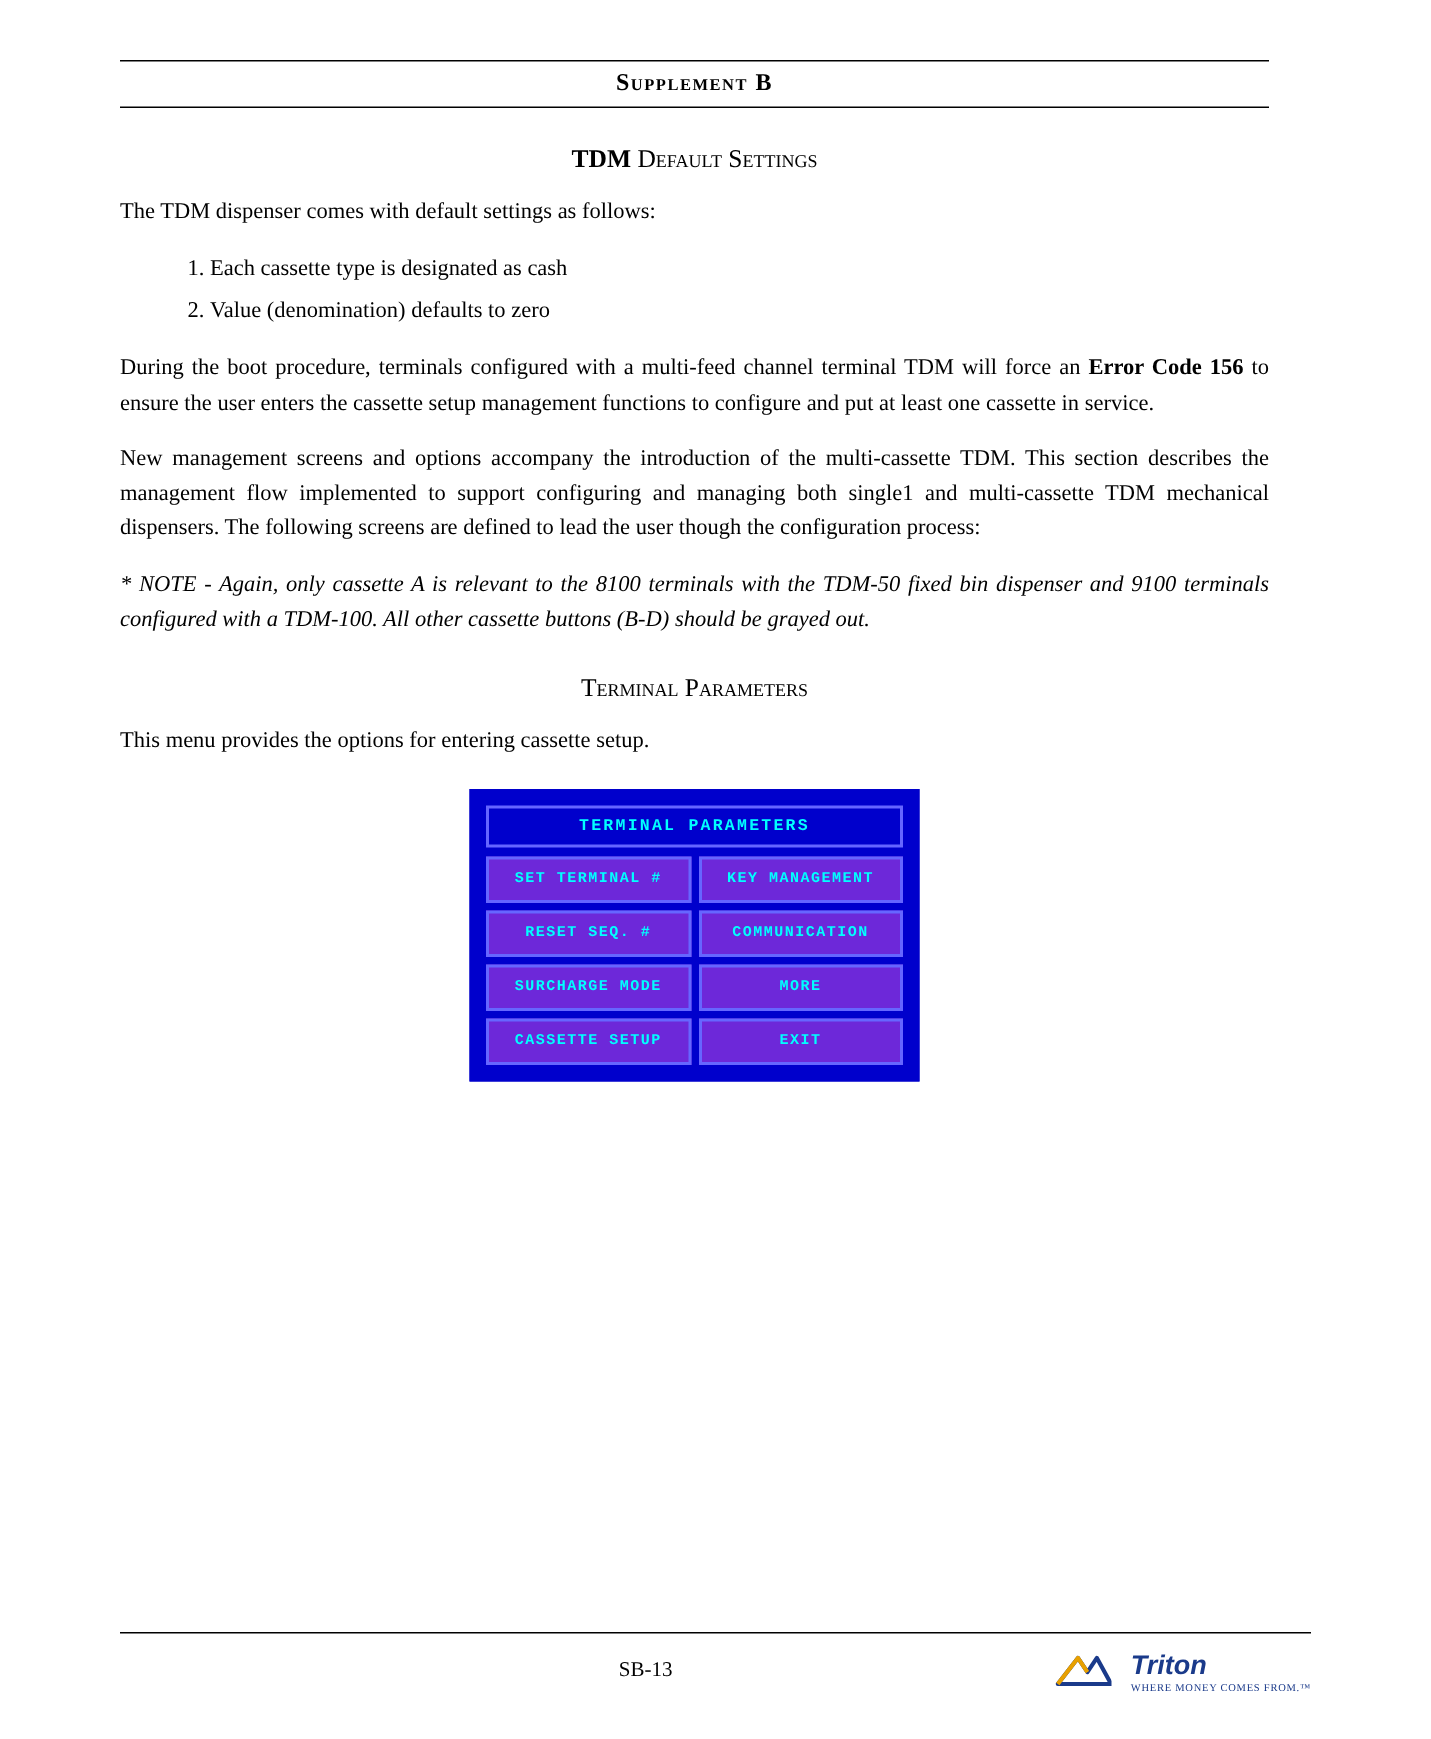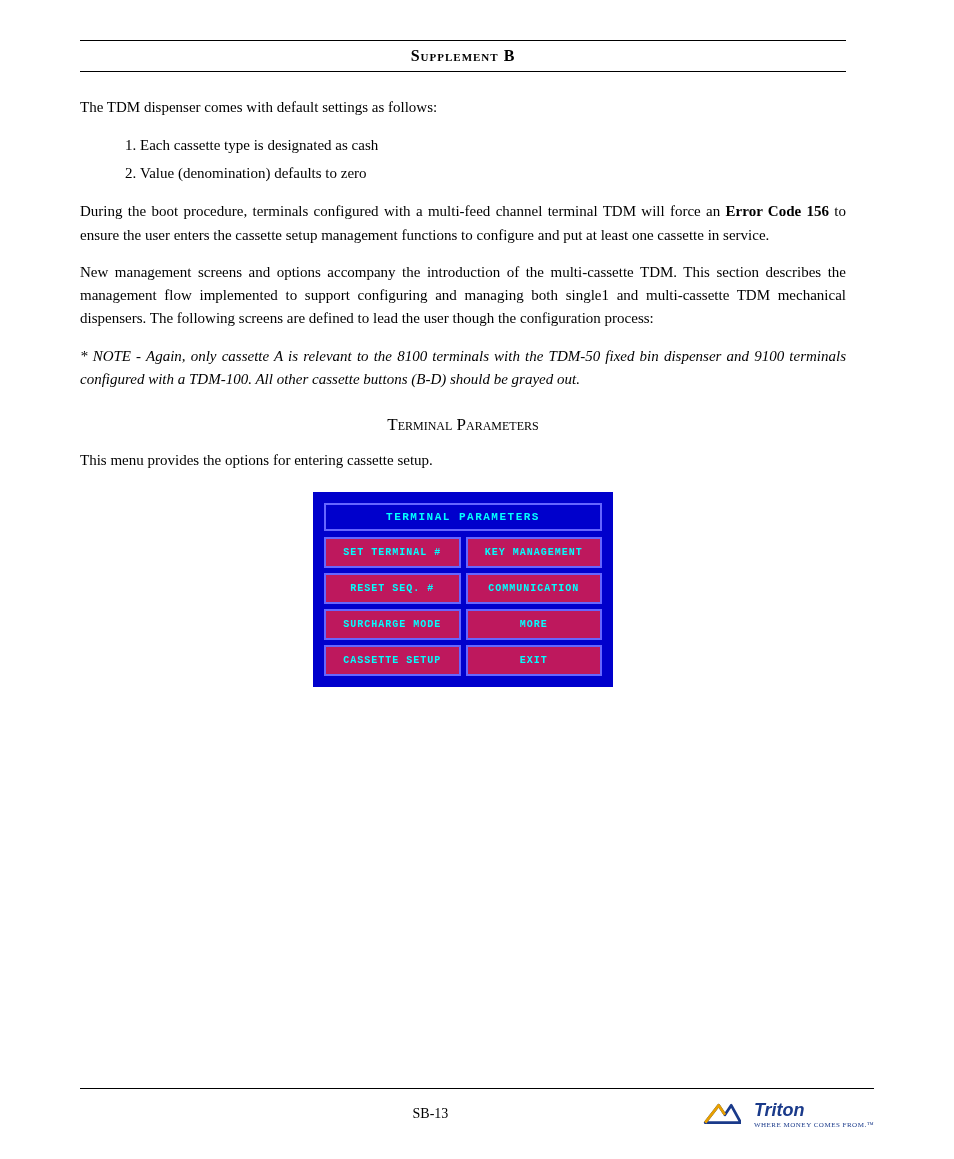--- a/index.html
+++ b/index.html
@@ -111,21 +111,21 @@
       margin-bottom: 6px;
     }
 
     .ui-grid {
       display: grid;
       grid-template-columns: 1fr 1fr;
       gap: 5px;
     }
 
     .ui-btn {
-      background: #be185d;
+      background: #6d28d9;
       color: #00ffff;
       font-family: 'Courier New', monospace;
       font-size: 10px;
       font-weight: bold;
       text-align: center;
       letter-spacing: 1px;
       border: 2px solid #6666ff;
       padding: 8px 4px;
       cursor: pointer;
       text-transform: uppercase;
@@ -194,20 +194,25 @@
 <div class="page">
 
   <div class="top-rule"></div>
 
   <div class="supplement-header">
     <span>Supplement B</span>
   </div>
 
   <div class="header-rule"></div>
 
+  <div class="section-heading">
+    <strong>
+      <span>TDM</span> <span class="small-caps">Default Settings</span>
+    </strong>
+  </div>
 
   <p class="body-text">The TDM dispenser comes with default settings as follows:</p>
 
   <ol>
     <li>Each cassette type is designated as cash</li>
     <li>Value (denomination) defaults to zero</li>
   </ol>
 
   <p class="body-text">
     During the boot procedure, terminals configured with a multi-feed channel terminal TDM will force an

